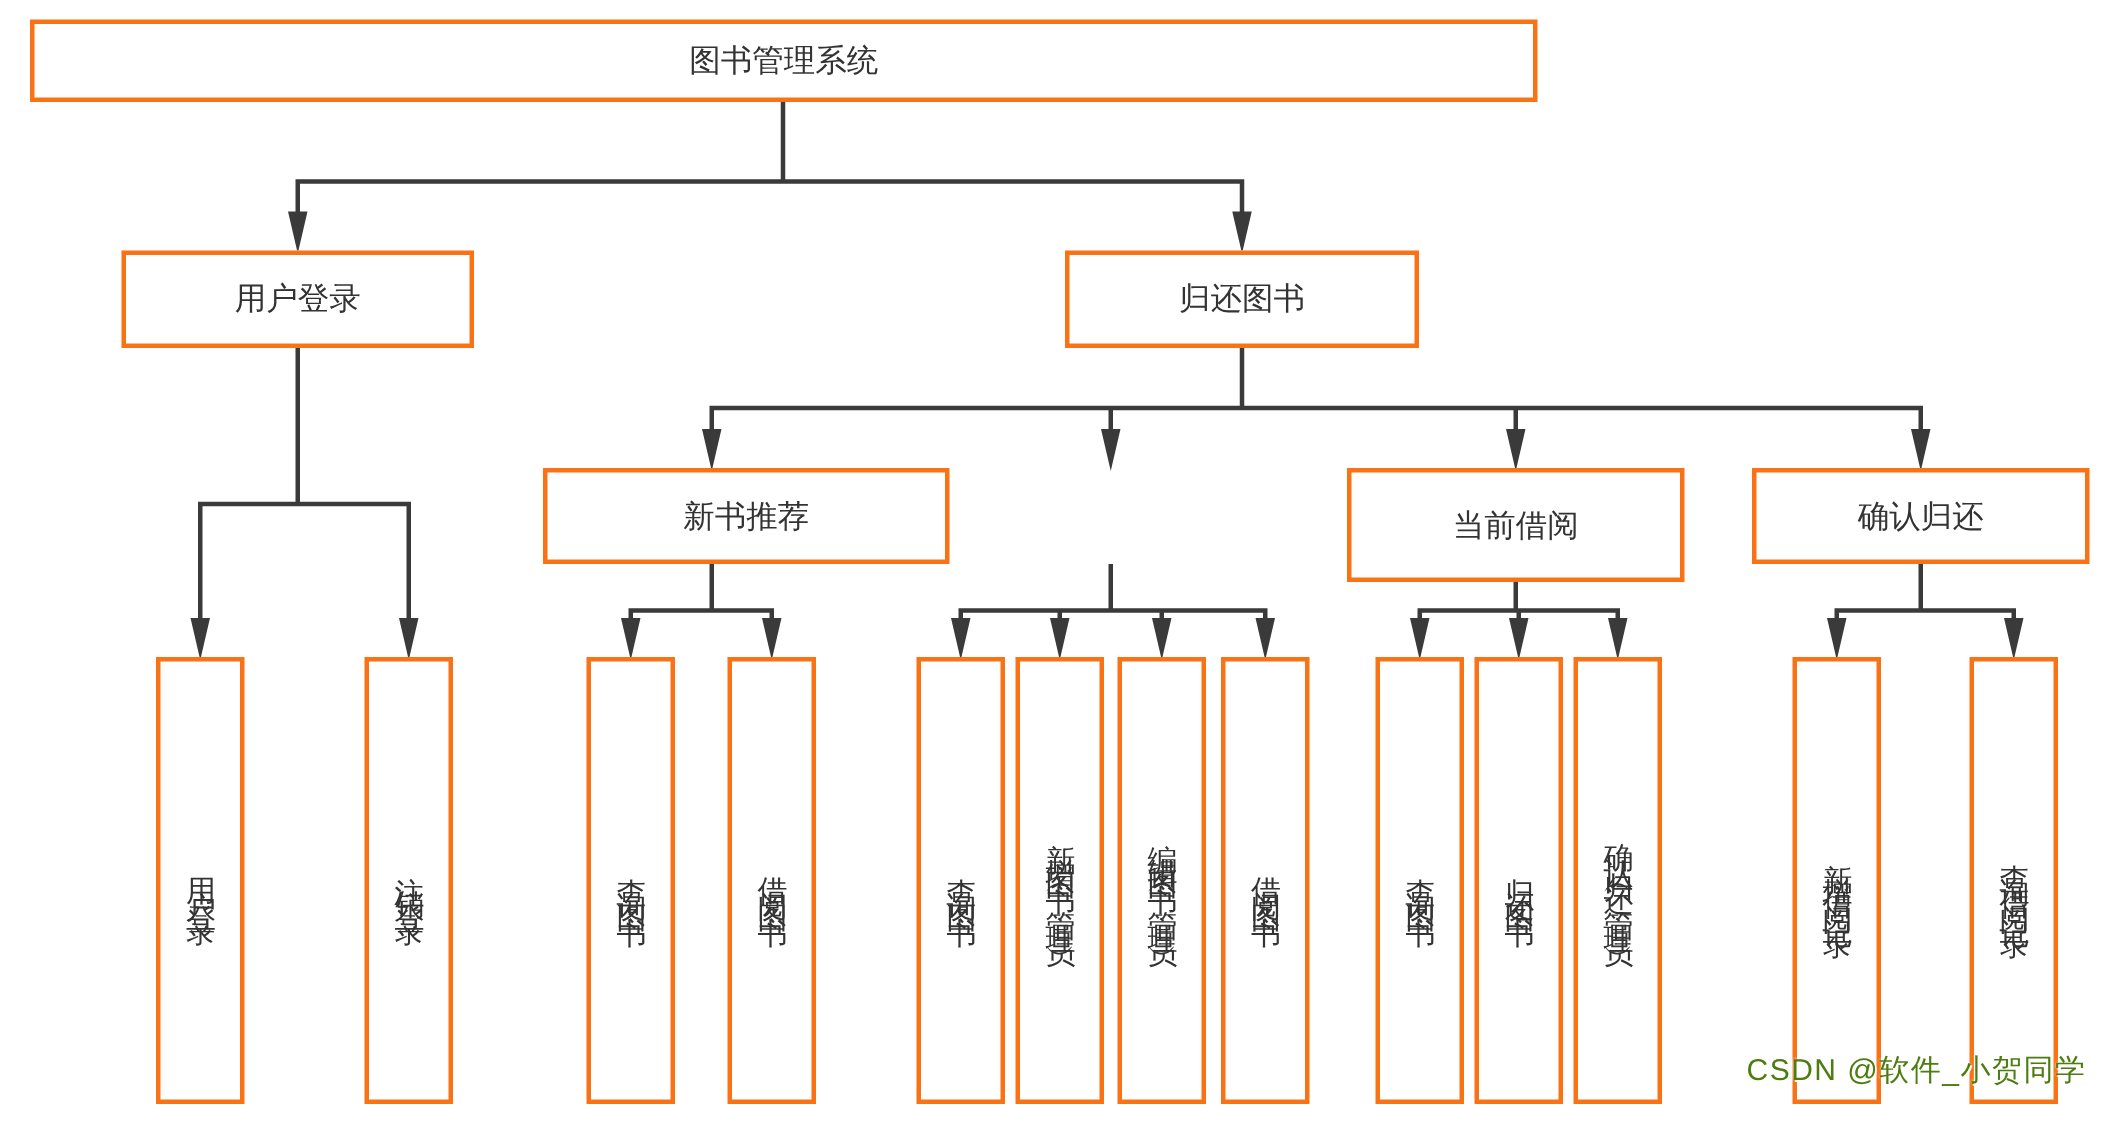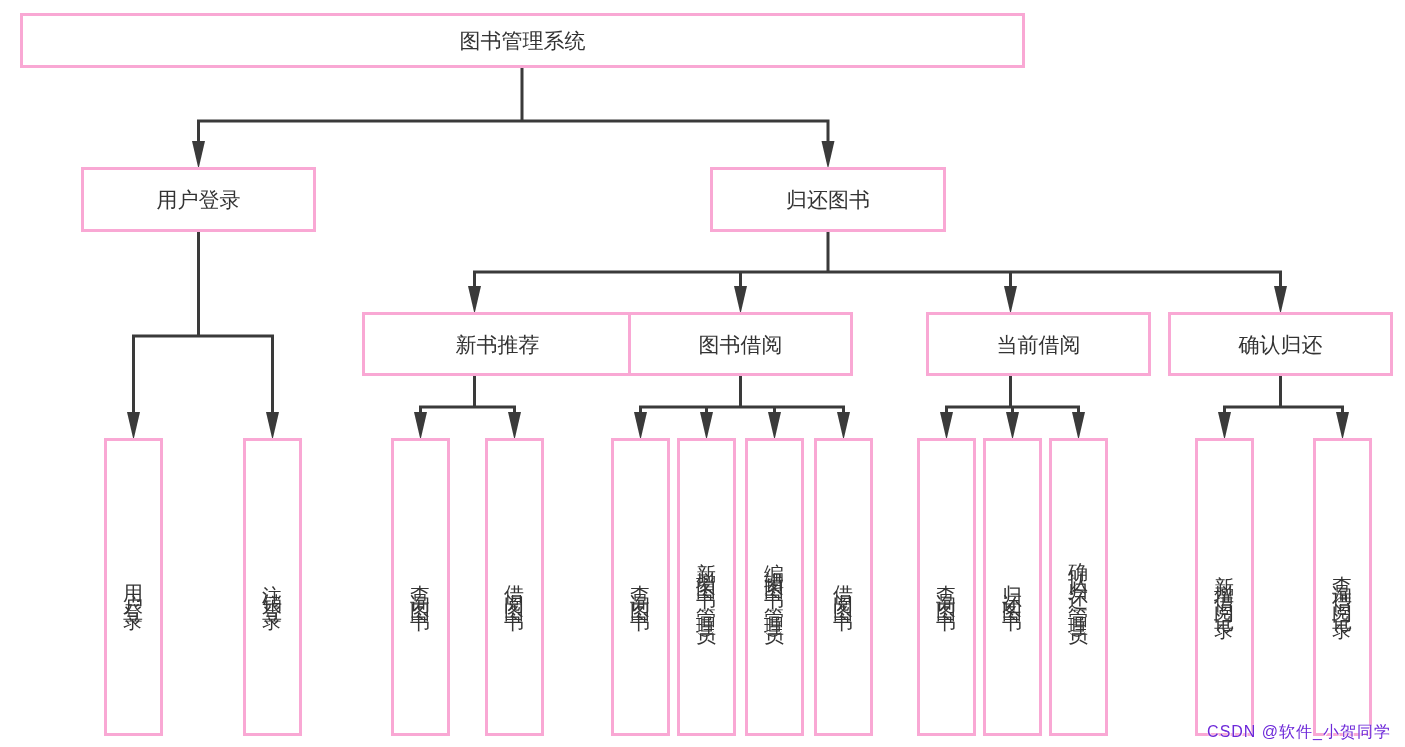--- a/index.html
+++ b/index.html
@@ -12,39 +12,39 @@
   }
   #connectors{
     position:absolute;left:0;top:0;width:1405px;height:747px;
     pointer-events:none;
   }
   #connectors path{stroke:#3a3a3a;stroke-width:3;fill:none;}
   #connectors polygon{fill:#3a3a3a;stroke:none;}
   .node{
     position:absolute;
     box-sizing:border-box;
-    border:3px solid #f9a8d4;
+    border:3px solid #f97316;
     background:#ffffff;
     display:flex;align-items:center;justify-content:center;
     color:#333333;
     font-size:21px;
     line-height:1;
     text-align:center;
   }
   .node.v{
     writing-mode:vertical-rl;
     font-size:20px;
     letter-spacing:9px;
     padding:4px 0;
   }
   .watermark{
     position:absolute;
-    right:14px;bottom:4px;
-    font-size:16px;
-    color:#6d28d9;
+    right:14px;bottom:20px;
+    font-size:20px;
+    color:#4d7c0f;
     letter-spacing:1px;
     text-shadow:0 0 2px #ffffff,1px 1px 0 #ffffff;
     white-space:nowrap;
   }
 </style>
 </head>
 <body>
 
 <div id="canvas">
 
@@ -97,22 +97,21 @@
       <polygon points="1336,412 1349,412 1342.5,440"></polygon>
     </g>
   </svg>
 
   <div class="node" style="left:20px;top:13px;width:1005px;height:55px">图书管理系统</div>
 
   <div class="node" style="left:81px;top:167px;width:235px;height:65px">用户登录</div>
   <div class="node" style="left:710px;top:167px;width:236px;height:65px">归还图书</div>
 
   <div class="node" style="left:362px;top:312px;width:271px;height:64px">新书推荐</div>
-  <div class="node" style="left:628px;top:312px;width:225px;height:64px">图书借阅</div>
-  <div class="node" style="left:926px;top:312px;width:225px;height:64px">当前借阅</div>
+  <div class="node" style="left:898px;top:312px;width:225px;height:76px">当前借阅</div>
   <div class="node" style="left:1168px;top:312px;width:225px;height:64px">确认归还</div>
 
   <div class="node v" style="left:104px;top:438px;width:59px;height:298px">用户登录</div>
   <div class="node v" style="left:243px;top:438px;width:59px;height:298px">注销登录</div>
 
   <div class="node v" style="left:391px;top:438px;width:59px;height:298px">查询图书</div>
   <div class="node v" style="left:485px;top:438px;width:59px;height:298px">借阅图书</div>
 
   <div class="node v" style="left:611px;top:438px;width:59px;height:298px">查询图书</div>
   <div class="node v" style="left:677px;top:438px;width:59px;height:298px">新增图书（管理员）</div>

